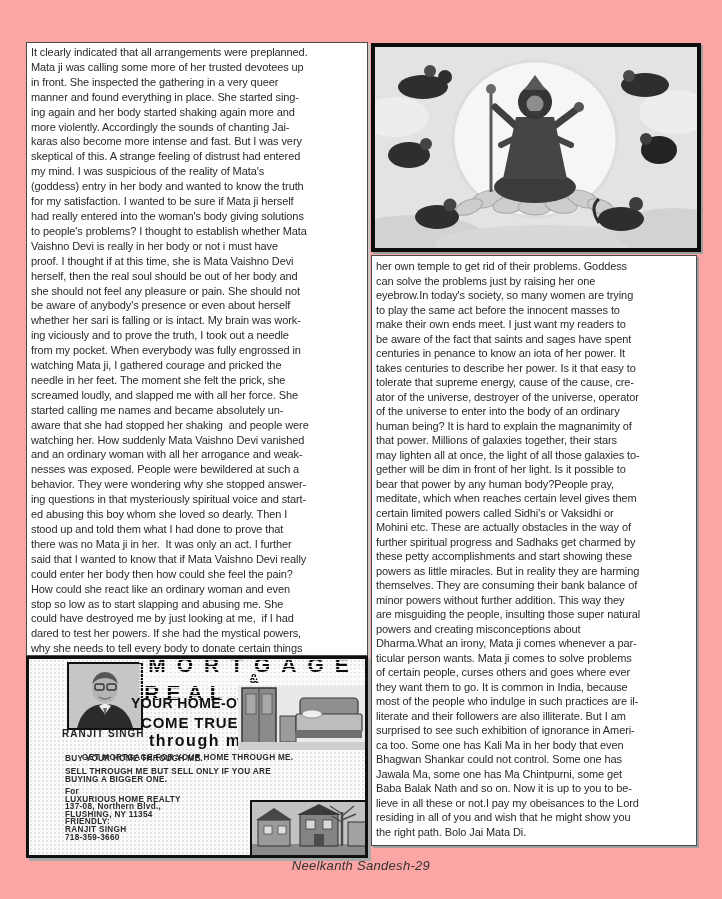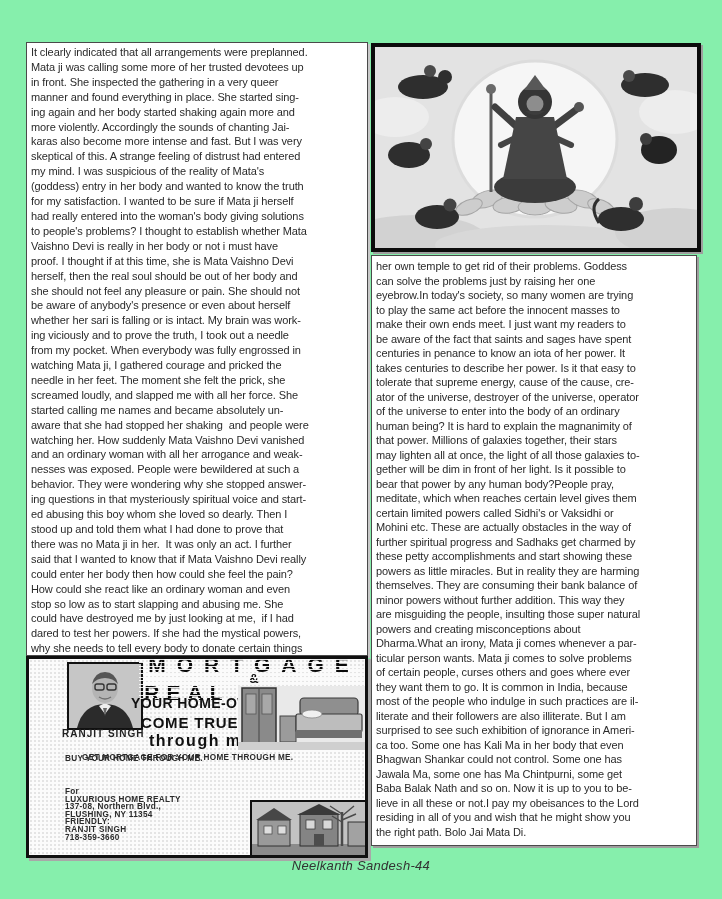--- a/index.html
+++ b/index.html
@@ -1,16 +1,16 @@
 <!DOCTYPE html>
 <html><head>
 <meta charset="utf-8">
 <style>
   html,body{margin:0;padding:0;background:#ffffff;}
-  .page{position:relative;width:722px;height:899px;background:#86efac;overflow:hidden;
+  .page{position:relative;width:722px;height:899px;background:#fca5a5;overflow:hidden;
         font-family:"Liberation Sans","DejaVu Sans",sans-serif;color:#1e1e1e;}
   .textbox{position:absolute;background:#fff;border:1px solid #4a4a4a;overflow:hidden;}
   .body-text{white-space:pre;font-size:11px;line-height:14.9px;letter-spacing:-0.1px;
              padding:2px 0 0 4px;color:#2a2a2a;}
   .left-col{left:26px;top:42px;width:340px;height:612px;box-shadow:2px 2px 0 #c9c9c9;}
   .right-col{left:371px;top:255px;width:324px;height:589px;box-shadow:2px 2px 0 #9e9e9e;}
   .right-col .body-text{line-height:14.5px;padding-top:3px;}
   .deity-box{position:absolute;left:371px;top:43px;width:322px;height:201px;
              border:4px solid #0c0c0c;background:#e3e3e3;box-shadow:2px 2px 0 #9e9e9e;}
   .deity-box svg{display:block;}
@@ -232,20 +232,22 @@
         <rect x="62" y="12" width="58" height="18" rx="4" fill="#8f8f8f" stroke="#3a3a3a" stroke-width="1.2"></rect>
         <rect x="58" y="28" width="66" height="18" rx="2" fill="#bdbdbd" stroke="#3a3a3a" stroke-width="1.2"></rect>
         <ellipse cx="74" cy="28" rx="10" ry="4" fill="#f0f0f0" stroke="#888" stroke-width="0.8"></ellipse>
         <rect x="58" y="44" width="66" height="8" fill="#6f6f6f"></rect>
         <rect y="56" width="128" height="8" fill="#cfcfcf"></rect>
       </svg>
     </div>
 
     <div class="ad-small ad-buy">BUY YOUR HOME THROUGH ME.</div>
     <div class="ad-small ad-get">GET MORTGAGE FOR YOUR HOME THROUGH ME.</div>
+    <div class="ad-small ad-sell">SELL THROUGH ME BUT SELL ONLY IF YOU ARE
+BUYING A BIGGER ONE.</div>
     <div class="ad-small ad-contact">For
 LUXURIOUS HOME REALTY
 137-08, Northern Blvd.,
 FLUSHING, NY 11354
 FRIENDLY:
 RANJIT SINGH
 718-359-3660</div>
 
     <div class="housephoto">
       <svg width="118" height="53" viewBox="0 0 118 53">
@@ -260,15 +262,15 @@
         <rect x="54" y="18" width="9" height="9" fill="#d8d8d8" stroke="#333" stroke-width="0.7"></rect>
         <rect x="71" y="18" width="9" height="9" fill="#d8d8d8" stroke="#333" stroke-width="0.7"></rect>
         <rect x="62" y="32" width="10" height="12" fill="#4c4c4c"></rect>
         <rect x="96" y="20" width="18" height="24" fill="#a2a2a2" stroke="#333" stroke-width="1"></rect>
         <line x1="90" y1="44" x2="90" y2="10" stroke="#4a4a4a" stroke-width="2.5"></line>
         <path d="M90,12 L78,4 M90,14 L102,4 M90,20 L80,14 M90,18 L104,12" stroke="#4a4a4a" stroke-width="1.4" fill="none"></path>
       </svg>
     </div>
   </div>
 
-  <div class="footer">Neelkanth Sandesh-44</div>
+  <div class="footer">Neelkanth Sandesh-29</div>
 
 </div>
 
 </body></html>

